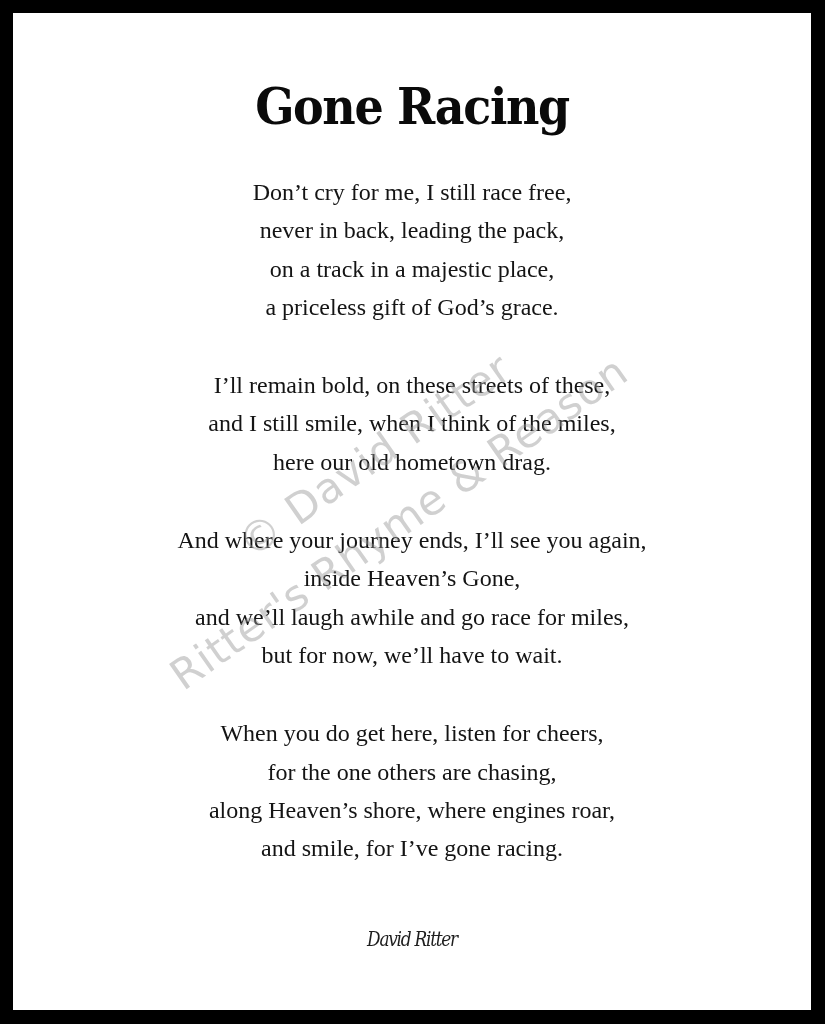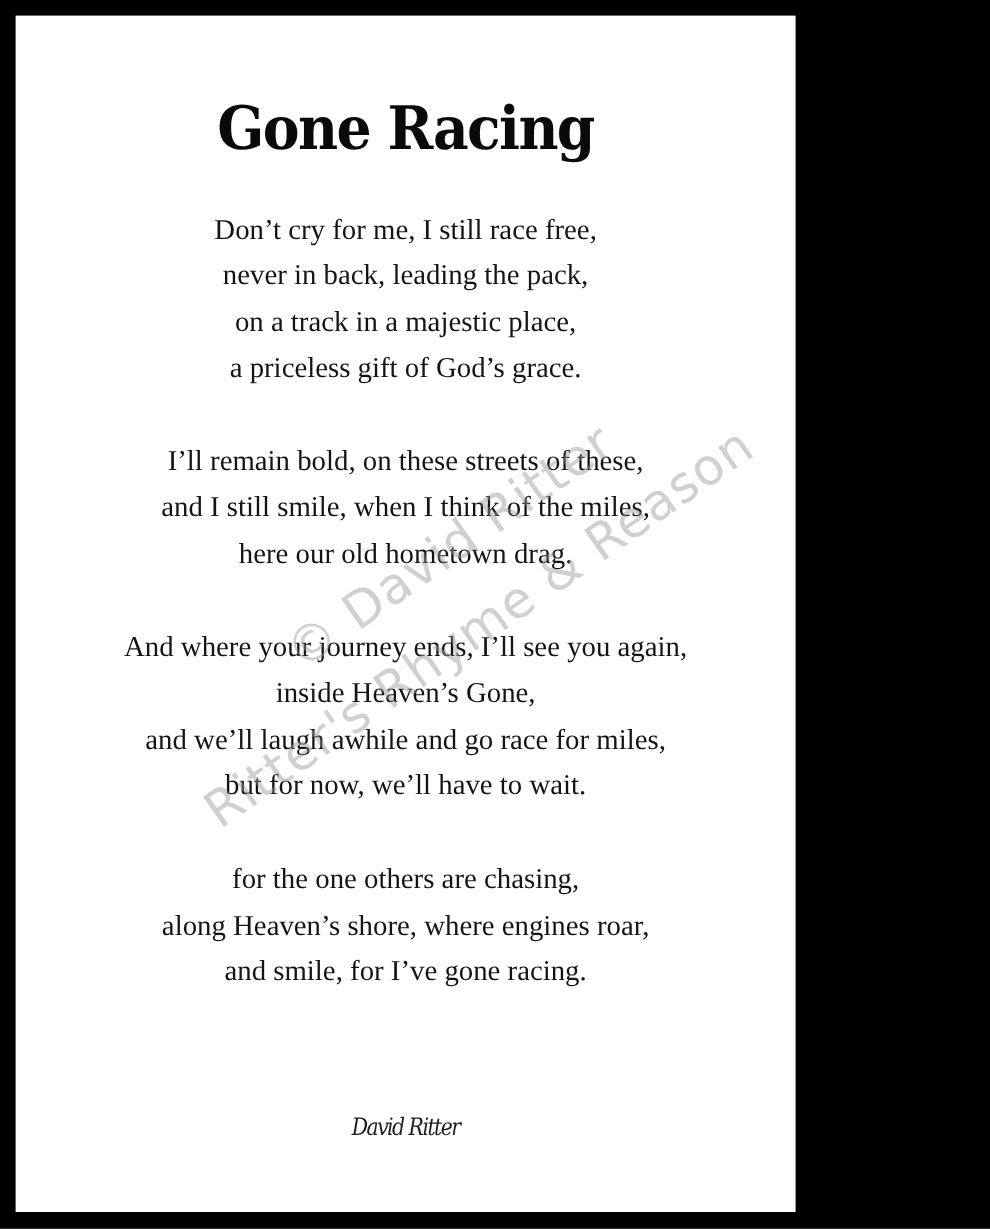--- a/index.html
+++ b/index.html
@@ -10,21 +10,21 @@
       width: 825px;
       height: 1024px;
       background: #000000;
       position: relative;
       overflow: hidden;
     }
     .page {
       position: absolute;
       left: 13px;
       top: 13px;
-      width: 650px;
+      width: 798px;
       height: 997px;
       background: #ffffff;
       overflow: hidden;
     }
     .title {
       position: absolute;
       left: 0;
       right: 0;
       top: 64px;
       text-align: center;
@@ -115,20 +115,21 @@
       <span class="line">and I still smile, when I think of the miles,</span>
       <span class="line">here our old hometown drag.</span>
     </div>
     <div class="stanza">
       <span class="line">And where your journey ends, I’ll see you again,</span>
       <span class="line">inside Heaven’s Gone,</span>
       <span class="line">and we’ll laugh awhile and go race for miles,</span>
       <span class="line">but for now, we’ll have to wait.</span>
     </div>
     <div class="stanza">
+      <span class="line">When you do get here, listen for cheers,</span>
       <span class="line">for the one others are chasing,</span>
       <span class="line">along Heaven’s shore, where engines roar,</span>
       <span class="line">and smile, for I’ve gone racing.</span>
     </div>
   </div>
 
   <div class="signature">David Ritter</div>
 
   <div class="watermark">
     <div class="wm-line wm-1">© David Ritter</div>

